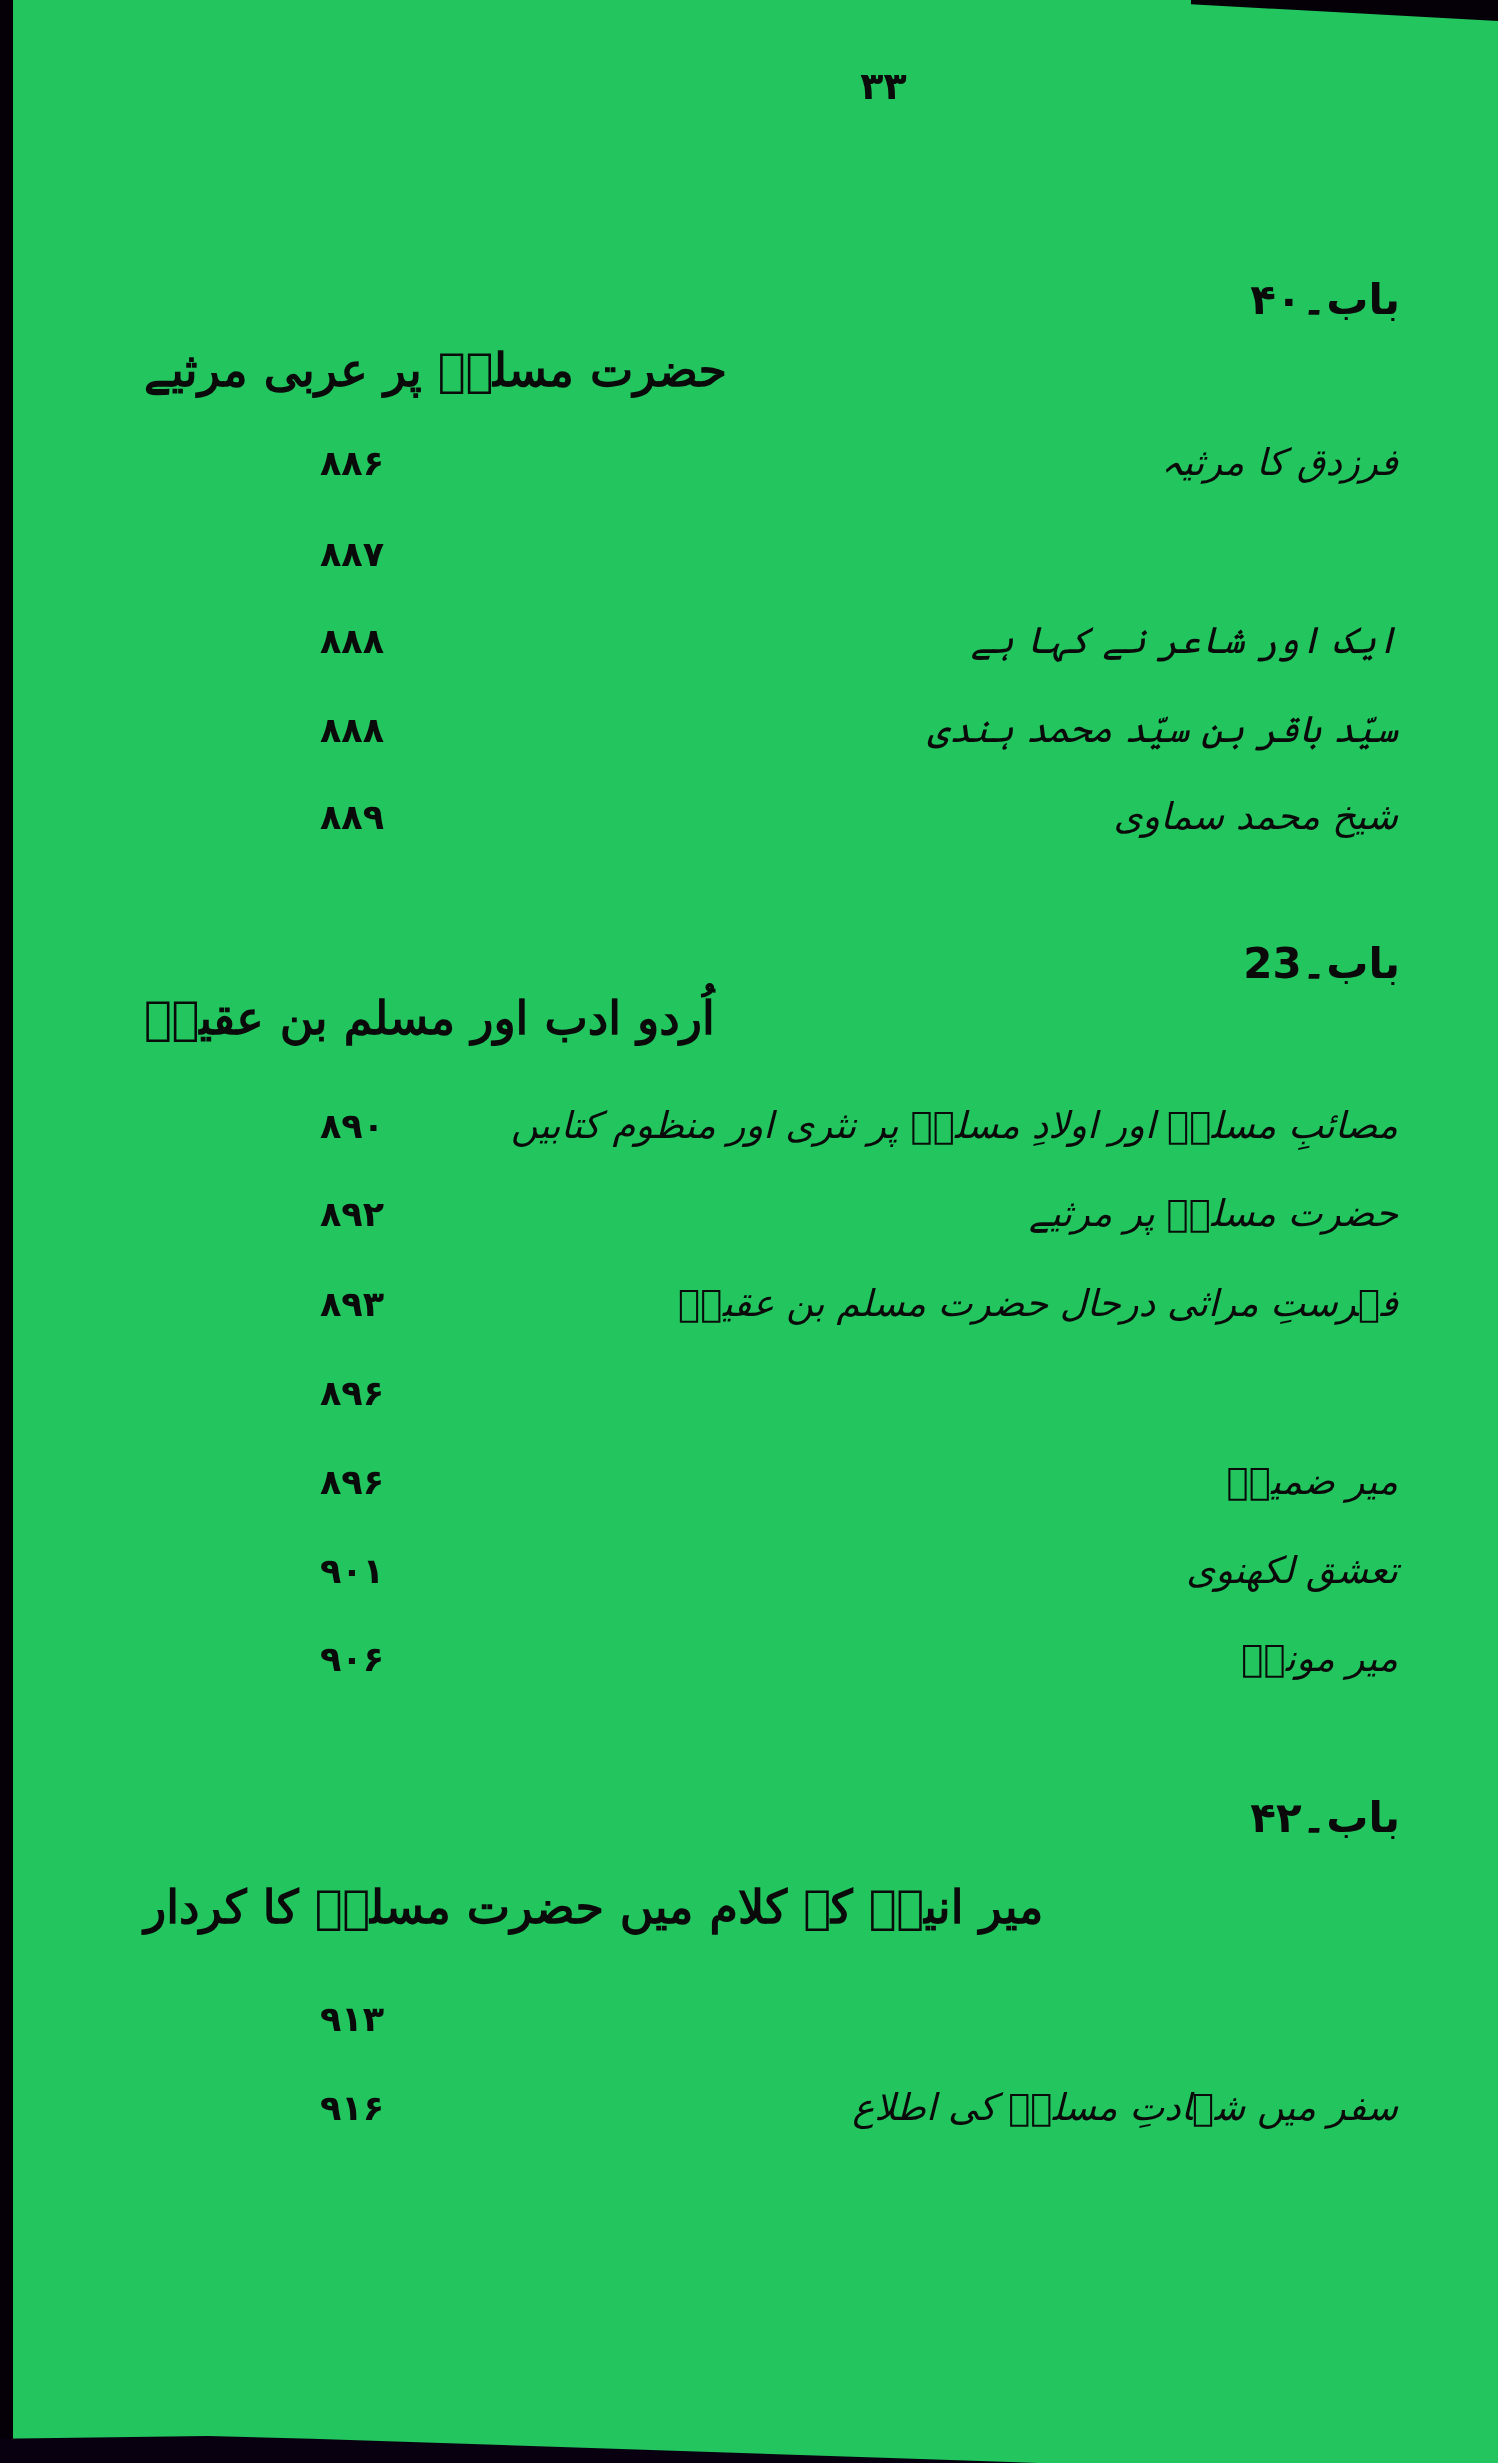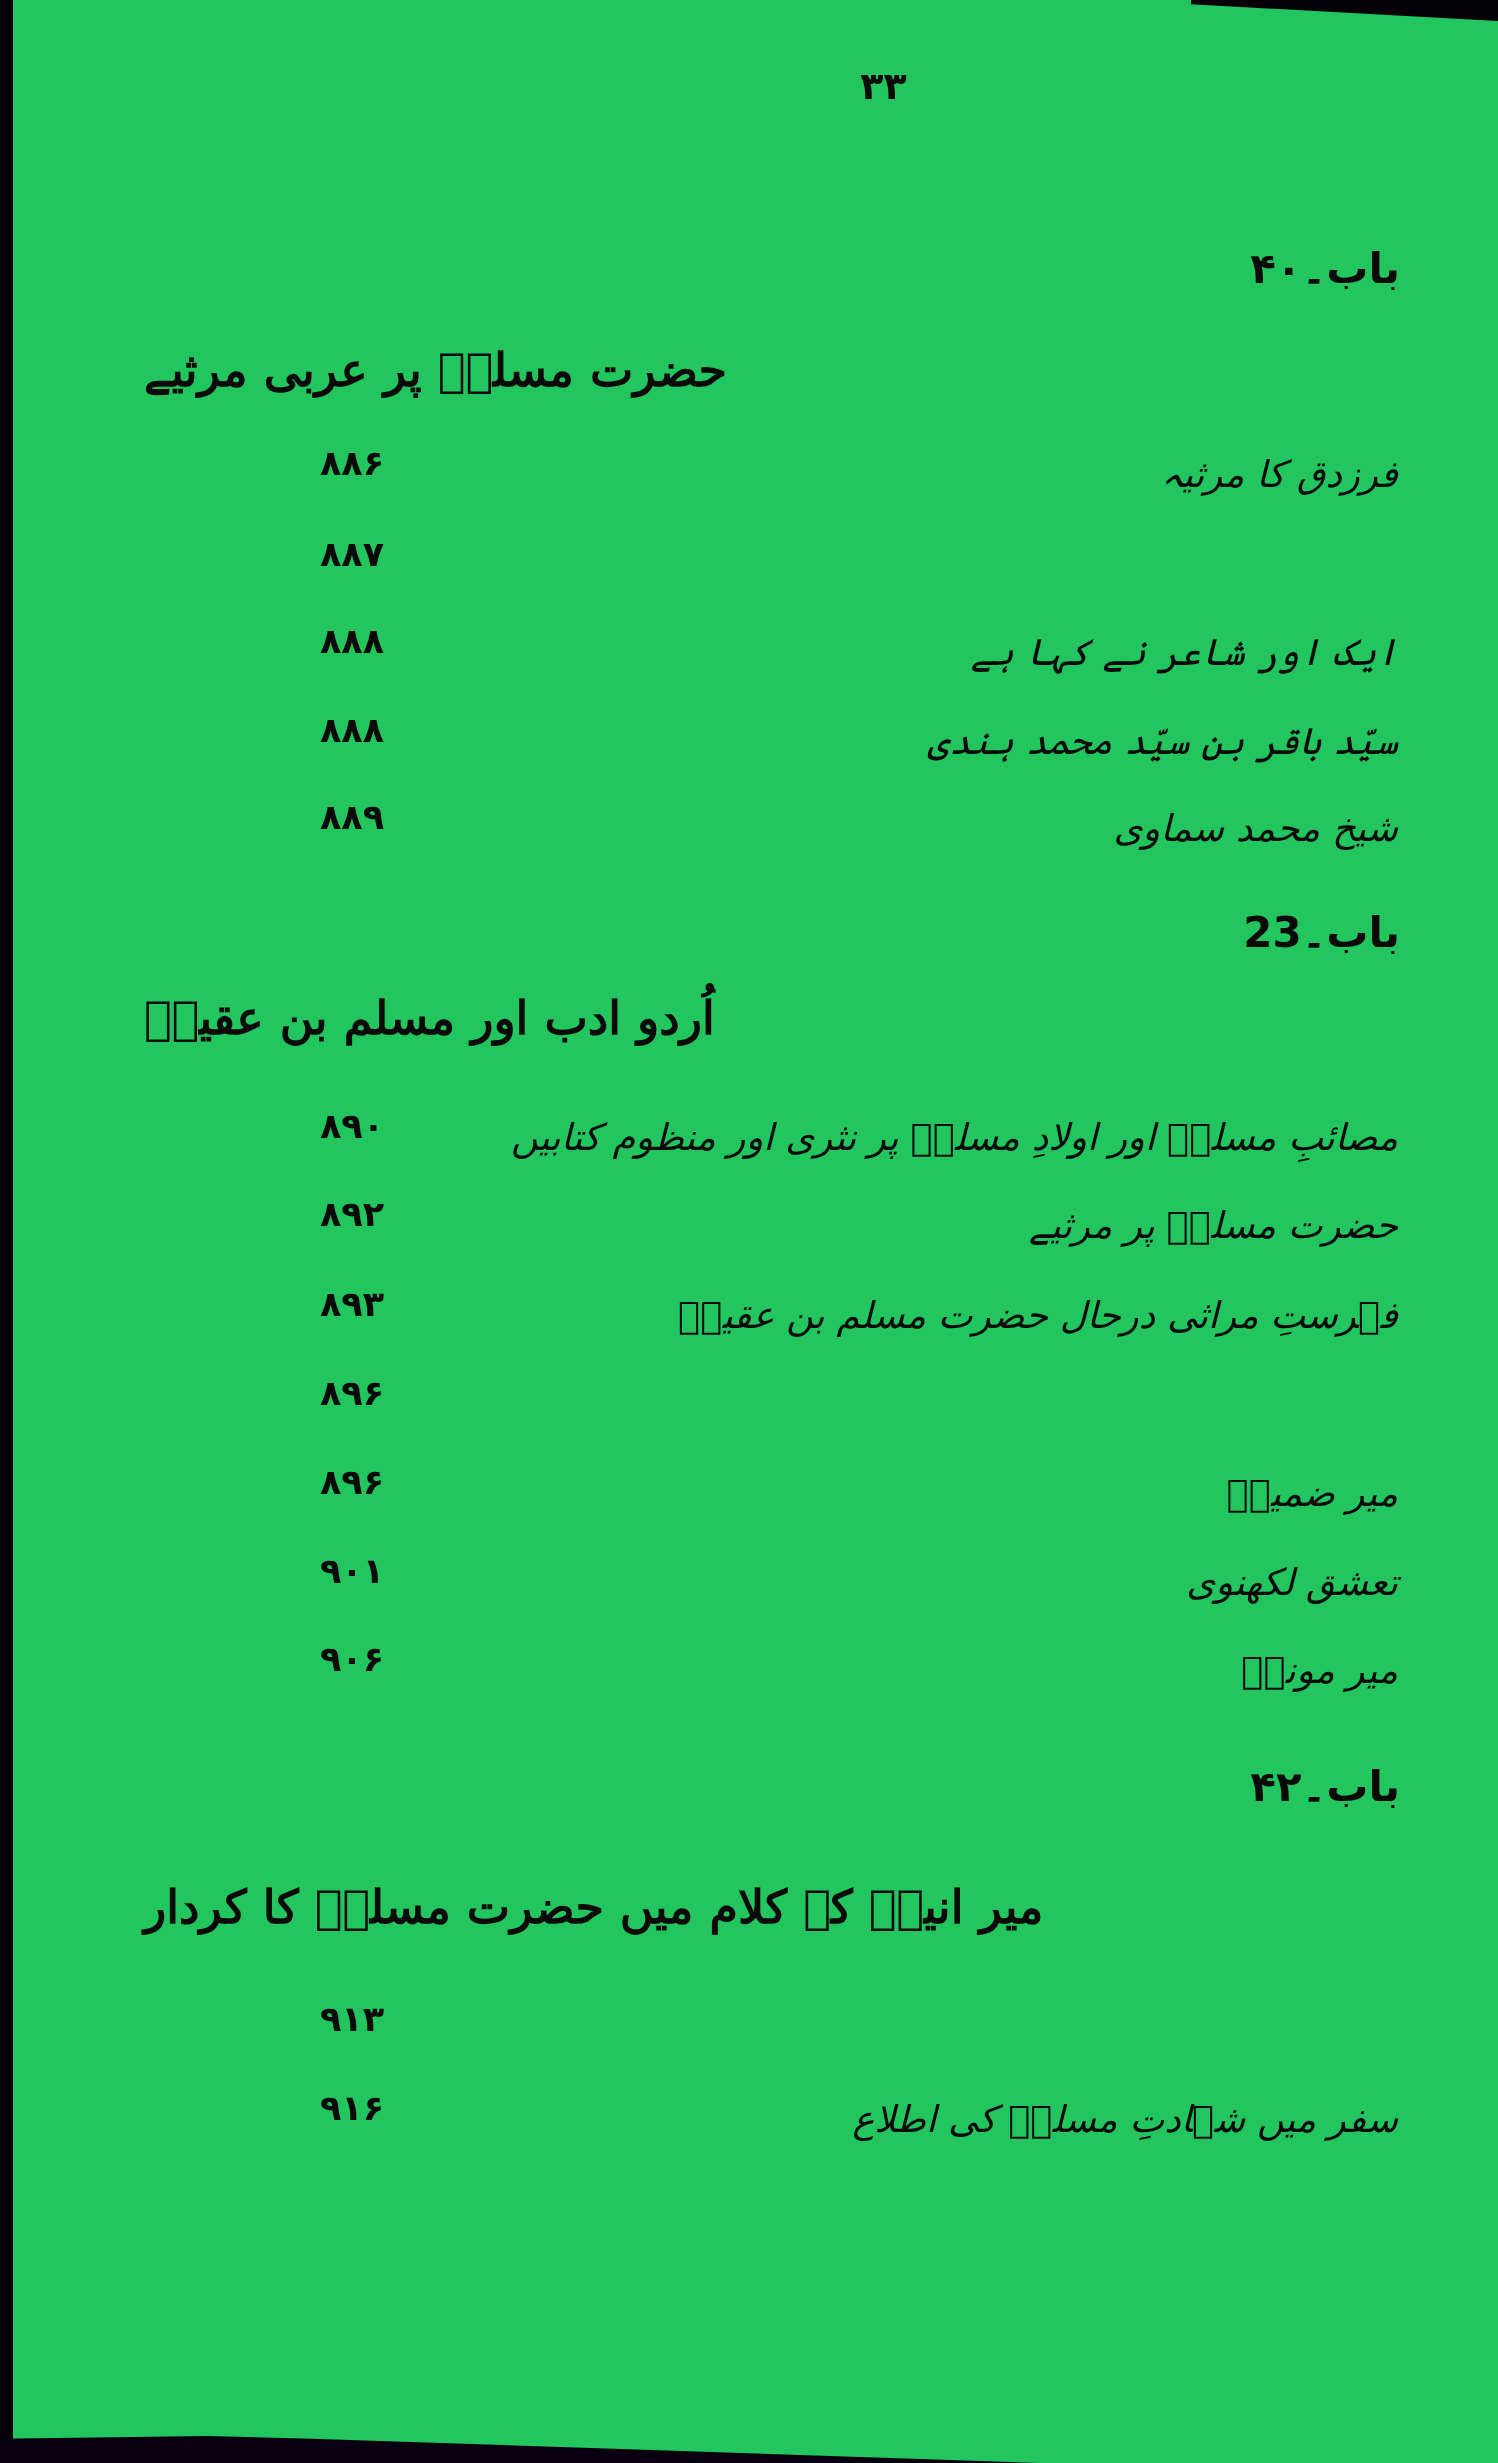--- a/index.html
+++ b/index.html
@@ -55,20 +55,21 @@
   }
 
   .chapter-label {
     position: absolute;
     right: 99px;
     font-size: 42px;
     font-weight: bold;
     line-height: 54px;
     direction: rtl;
     white-space: nowrap;
+    margin-top: 31px;
   }
 
   .chapter-title {
     position: absolute;
     left: 144px; right: 144px;
     text-align: left;
     font-family: "DejaVu Serif", serif;
     font-size: 46px;
     font-weight: bold;
     line-height: 96px;
@@ -84,21 +85,20 @@
   }
   .toc-title {
     position: absolute;
     right: 0;
     top: 0;
     font-size: 37px;
     line-height: 58px;
     direction: rtl;
     white-space: nowrap;
     font-style: italic;
-    margin-top: 12px;
   }
   .toc-page {
     position: absolute;
     left: 0;
     width: 134px;
     top: 0;
     text-align: right;
     font-size: 35px;
     font-weight: bold;
     line-height: 58px;

